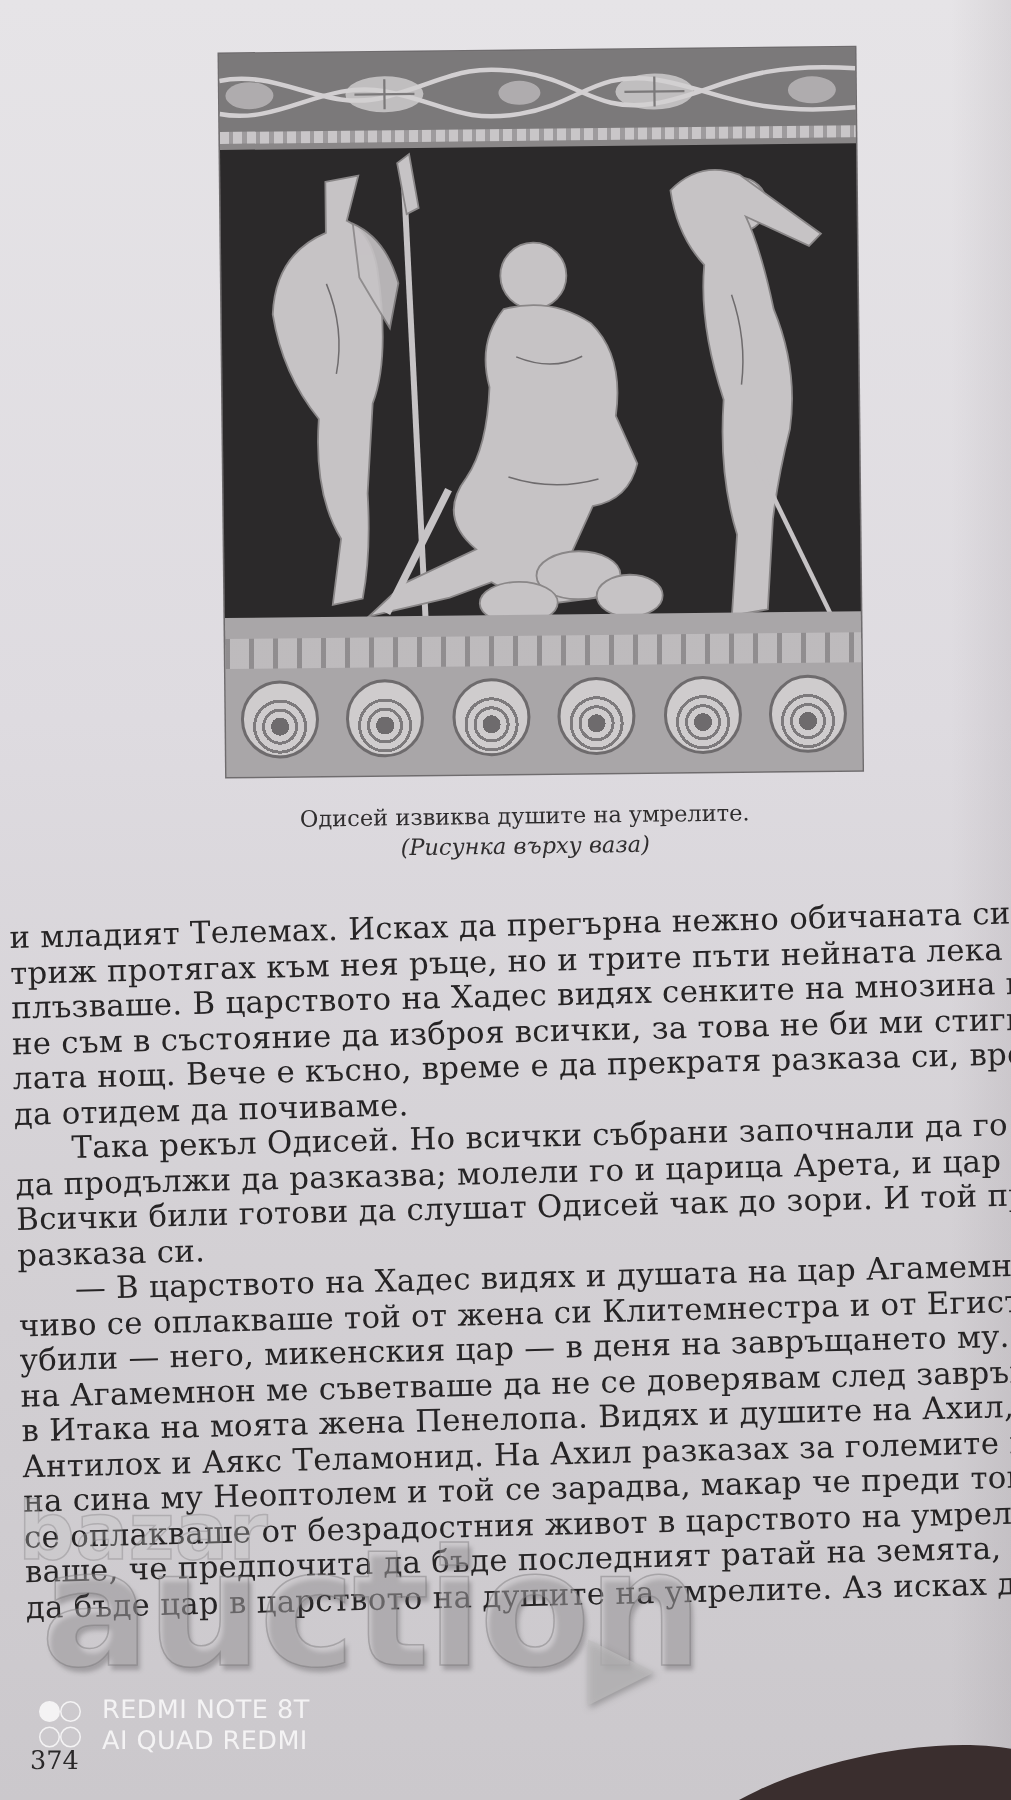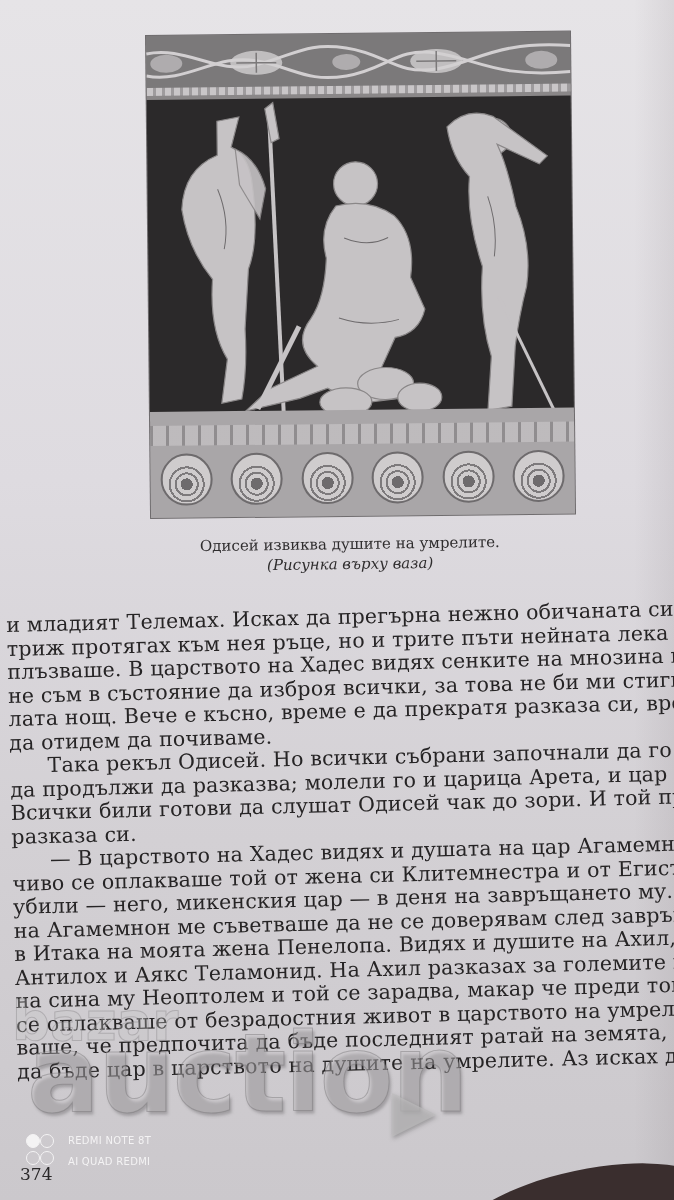--- a/index.html
+++ b/index.html
@@ -181,21 +181,21 @@
       width: 14px; height: 14px;
       border: 1.5px solid #f4f3f4;
       border-radius: 50%;
       box-sizing: border-box;
     }
     .camera-logo .c1 { left: 4px; top: 3px; background: #f4f3f4; }
     .camera-logo .c2 { left: 18px; top: 3px; }
     .camera-logo .c3 { left: 4px; top: 20px; }
     .camera-logo .c4 { left: 18px; top: 20px; }
     .camera-text {
-      font-size: 10px;
+      font-size: 17px;
       line-height: 21px;
       letter-spacing: 0.3px;
     }
     .corner-shadow {
       position: absolute;
       right: -40px;
       bottom: -60px;
       width: 260px;
       height: 90px;
       border-radius: 50%;

